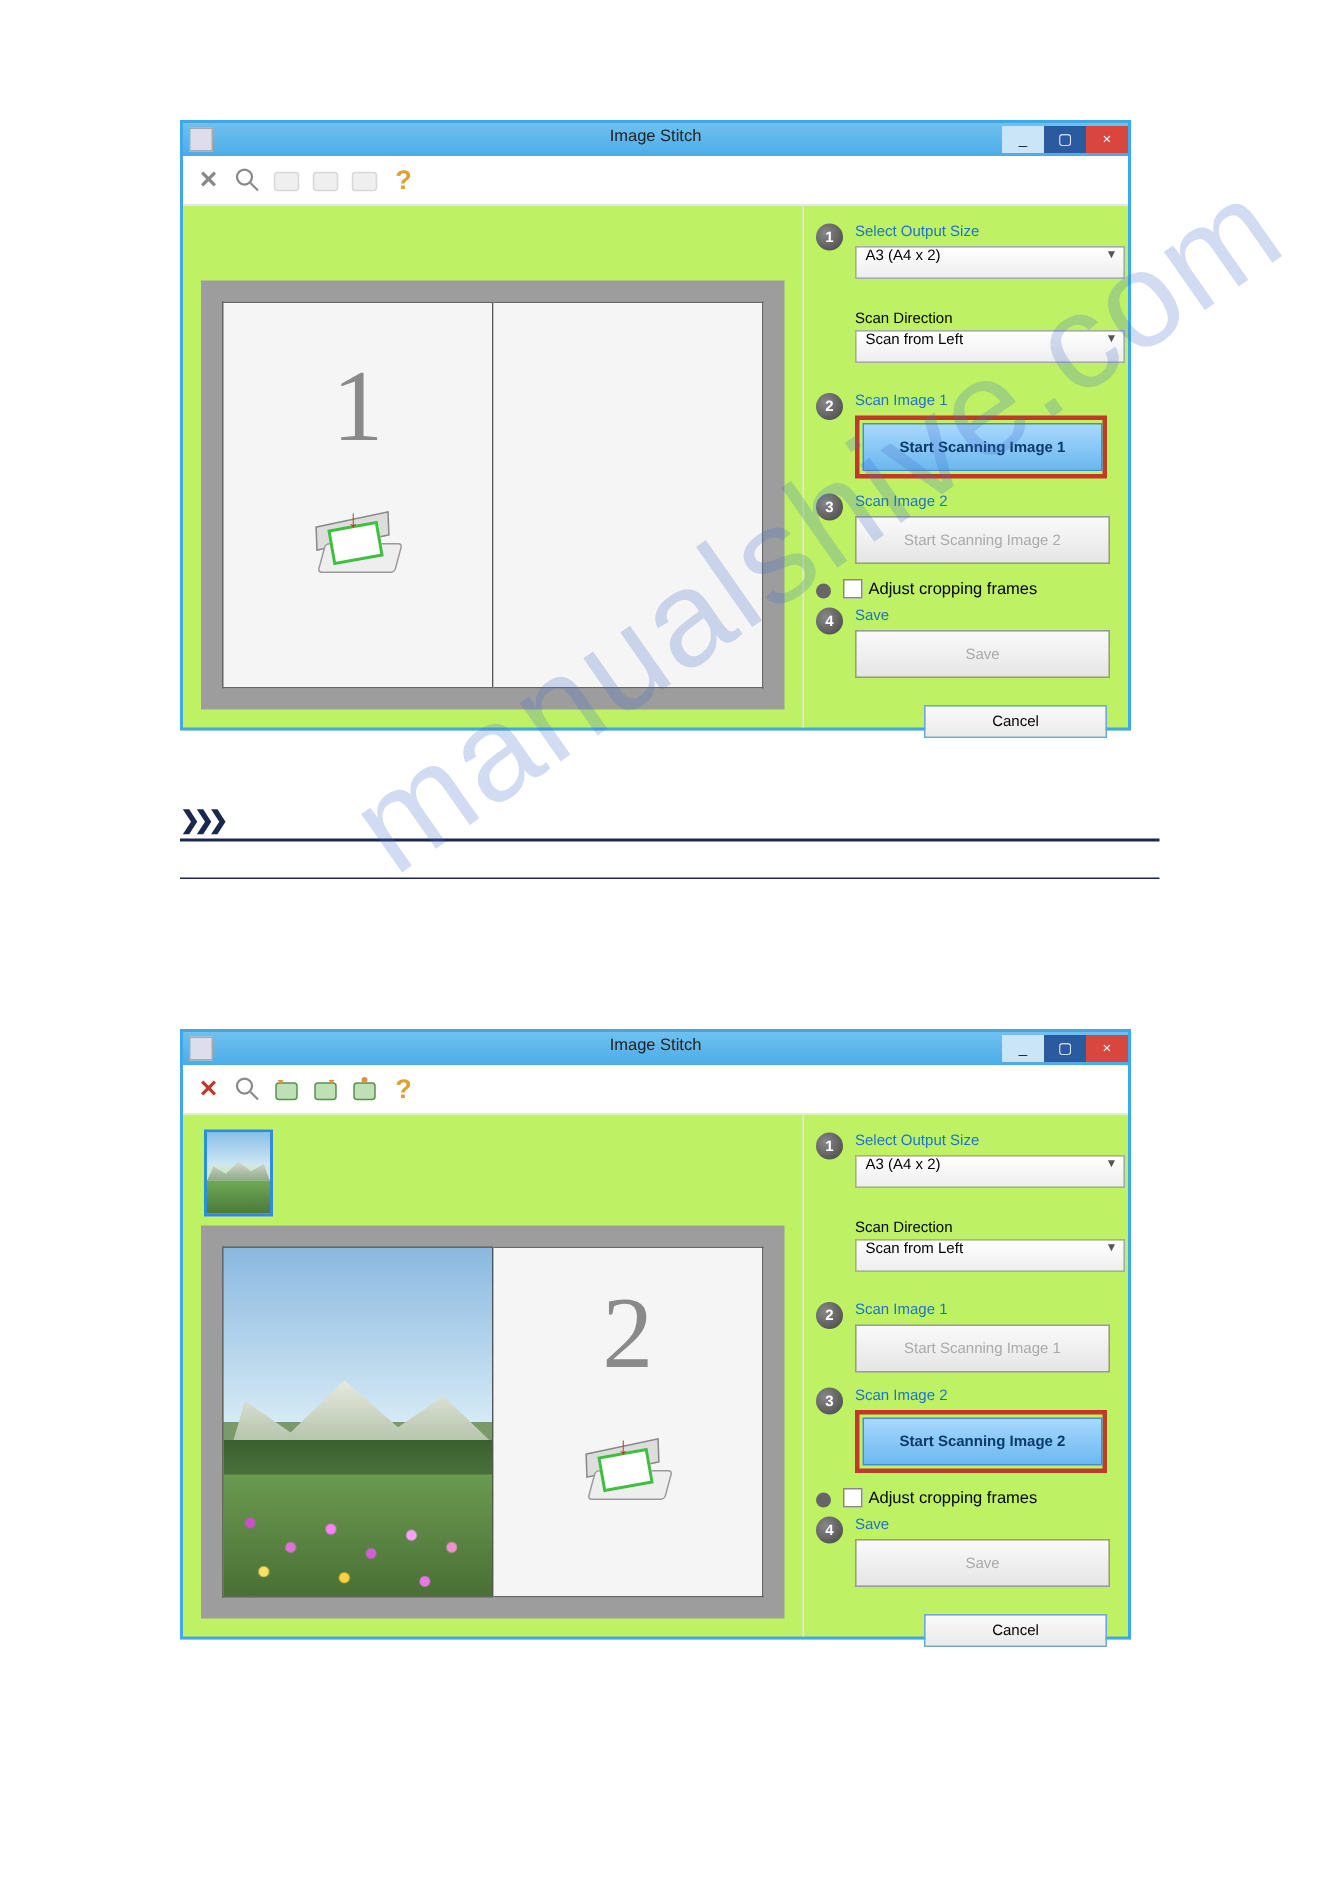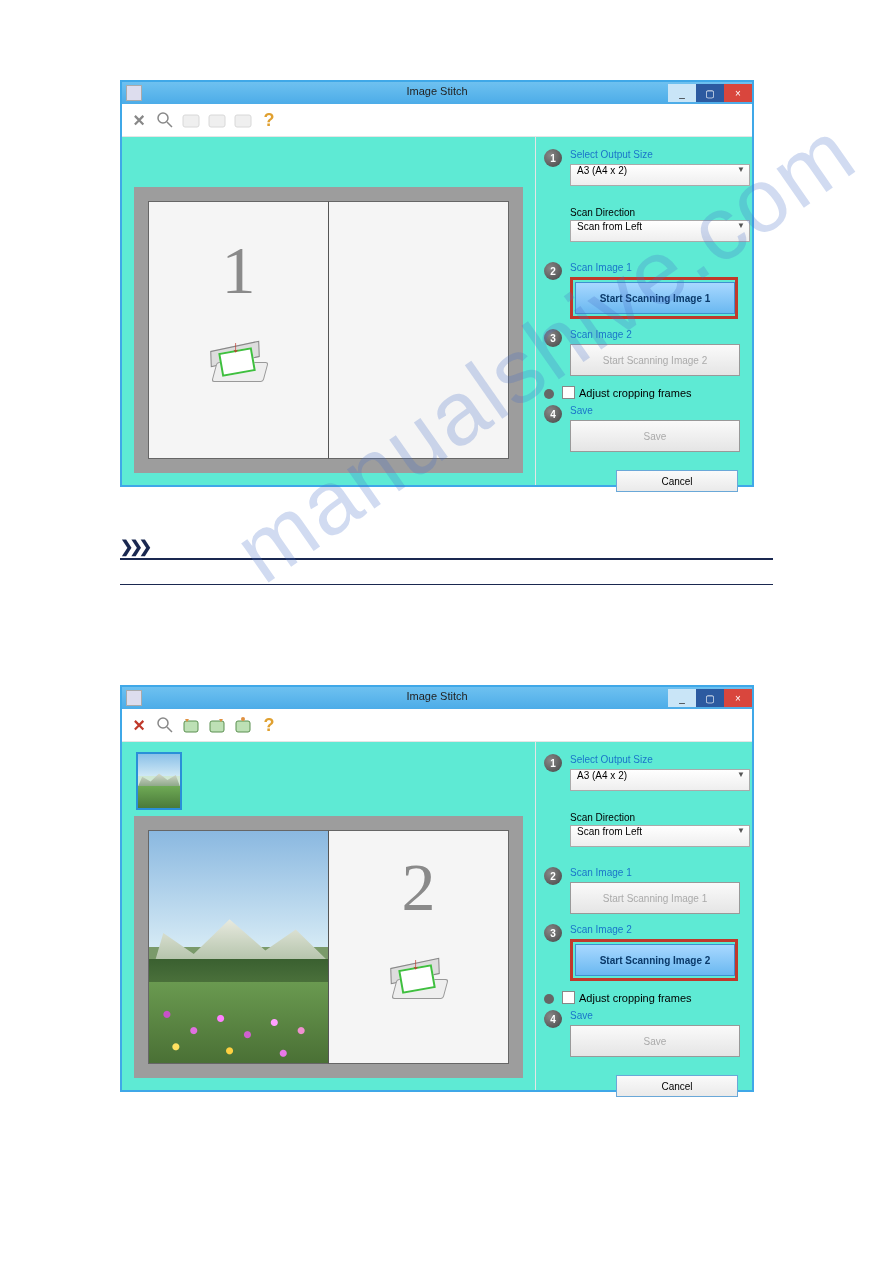--- a/index.html
+++ b/index.html
@@ -10,21 +10,21 @@
     font-size: 11px;
     width: 893px;
     position: relative;
   }
   .page {
     padding: 80px 120px 60px 120px;
     position: relative;
   }
   .dialog {
     border: 2px solid #3fa8e8;
-    background: #5eead4;
+    background: #bef264;
     margin-bottom: 50px;
     width: 630px;
   }
   .titlebar {
     background: linear-gradient(#6ec1f0, #4cace8);
     height: 22px;
     display: flex;
     align-items: center;
     color: #222;
     font-size: 11px;

